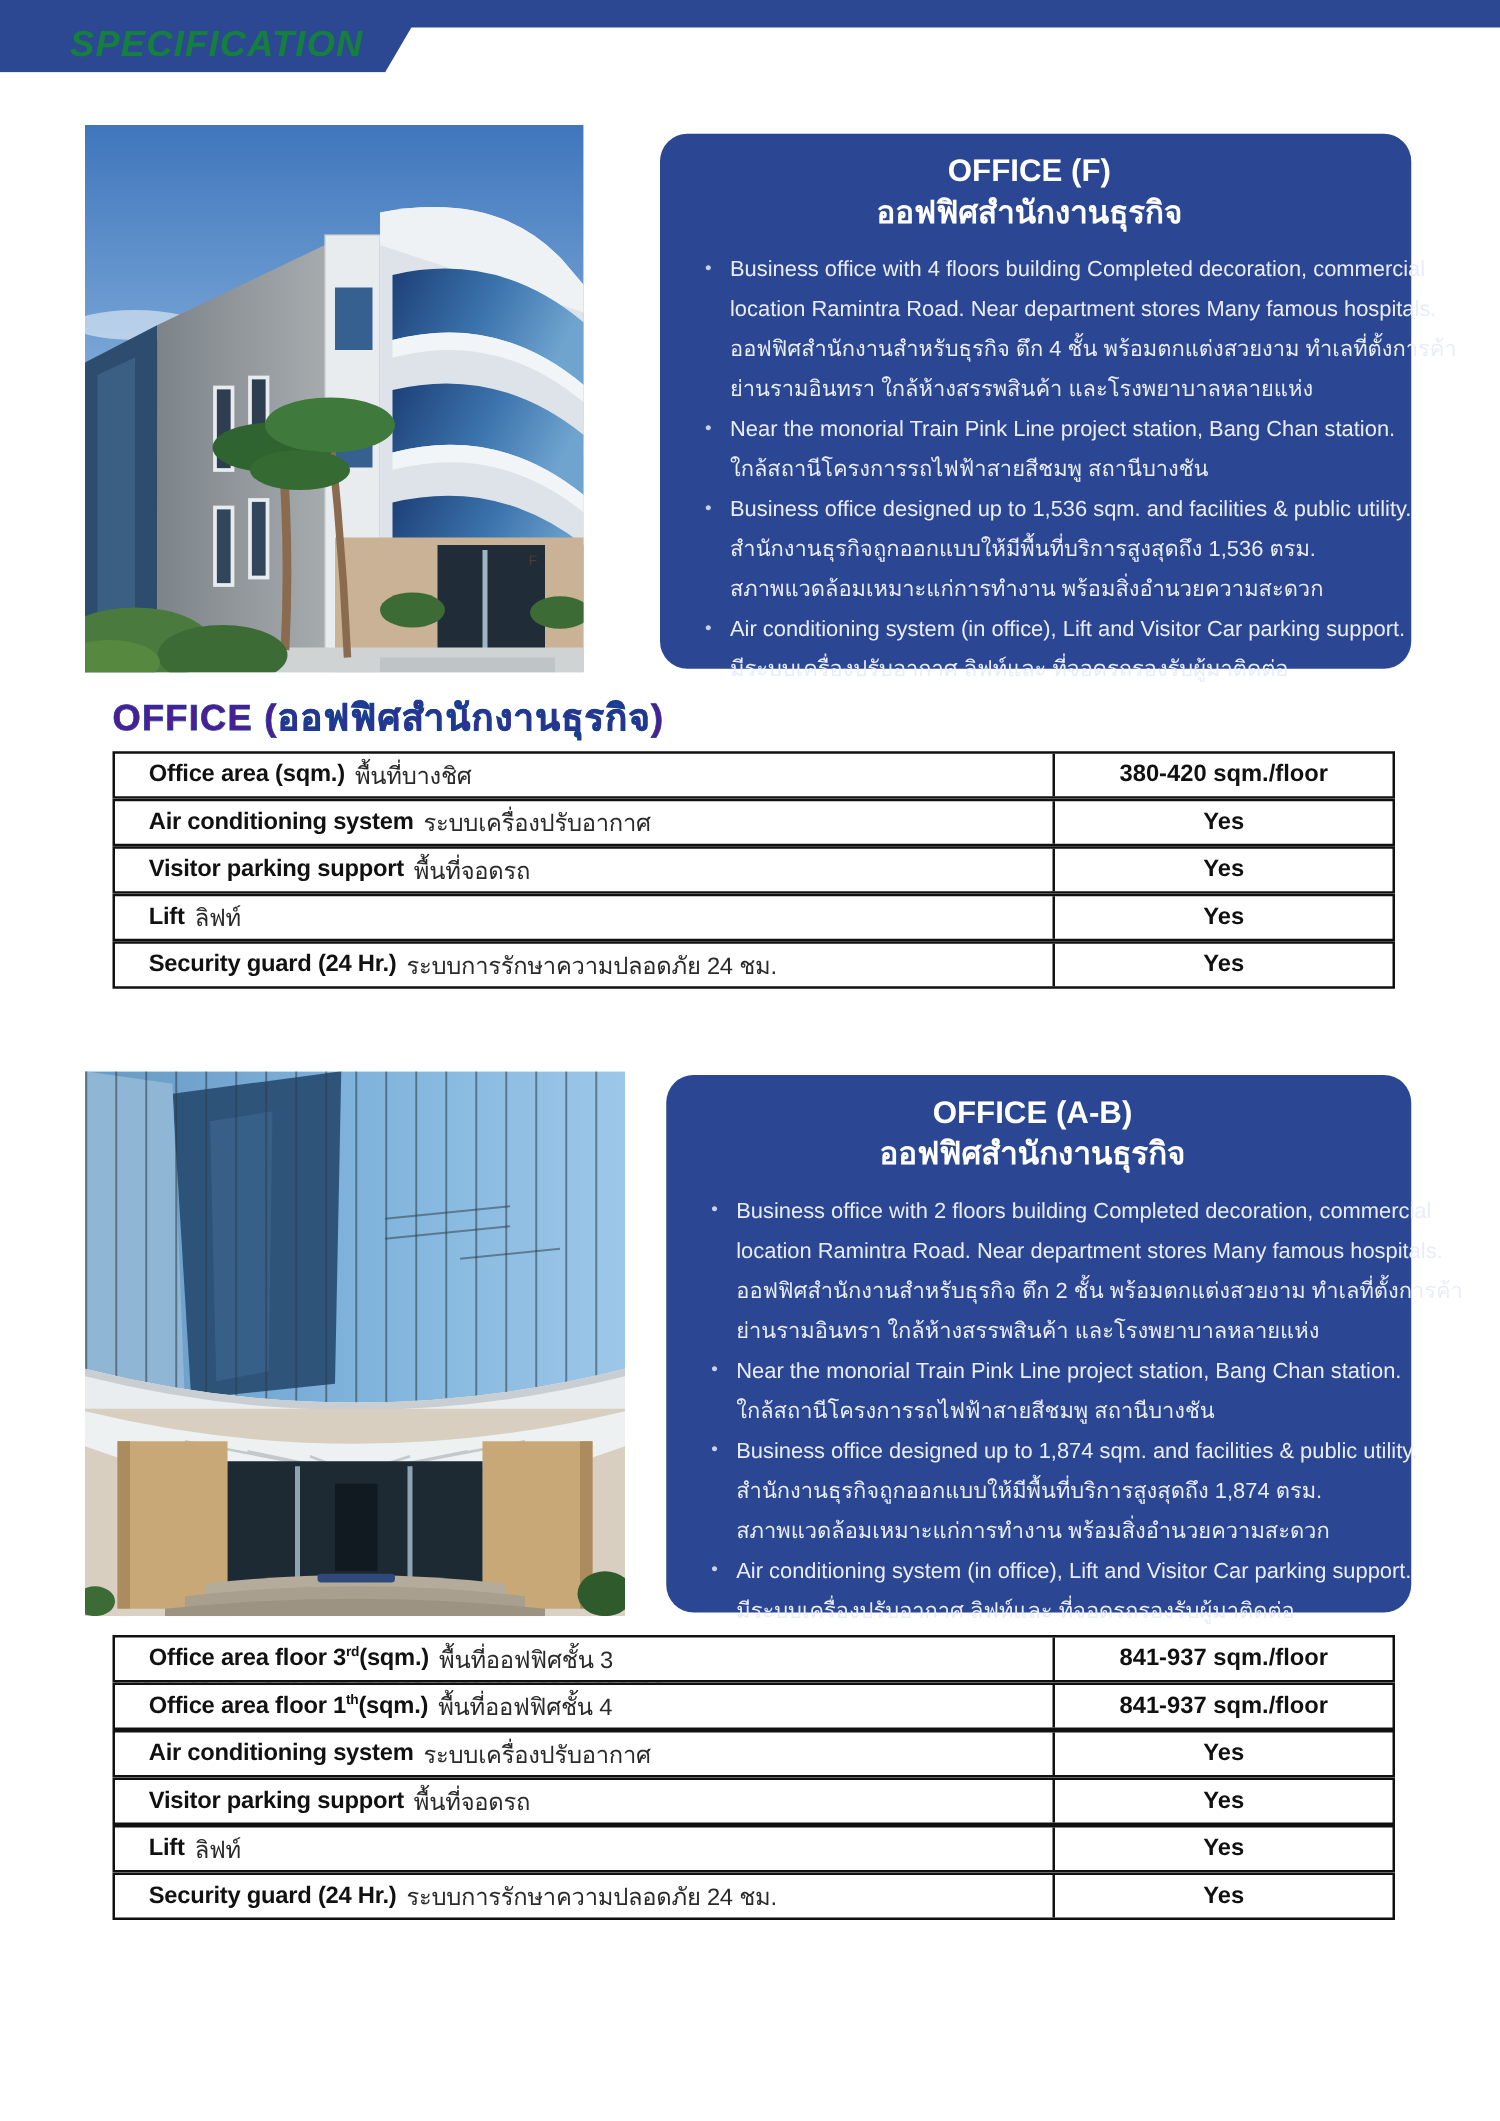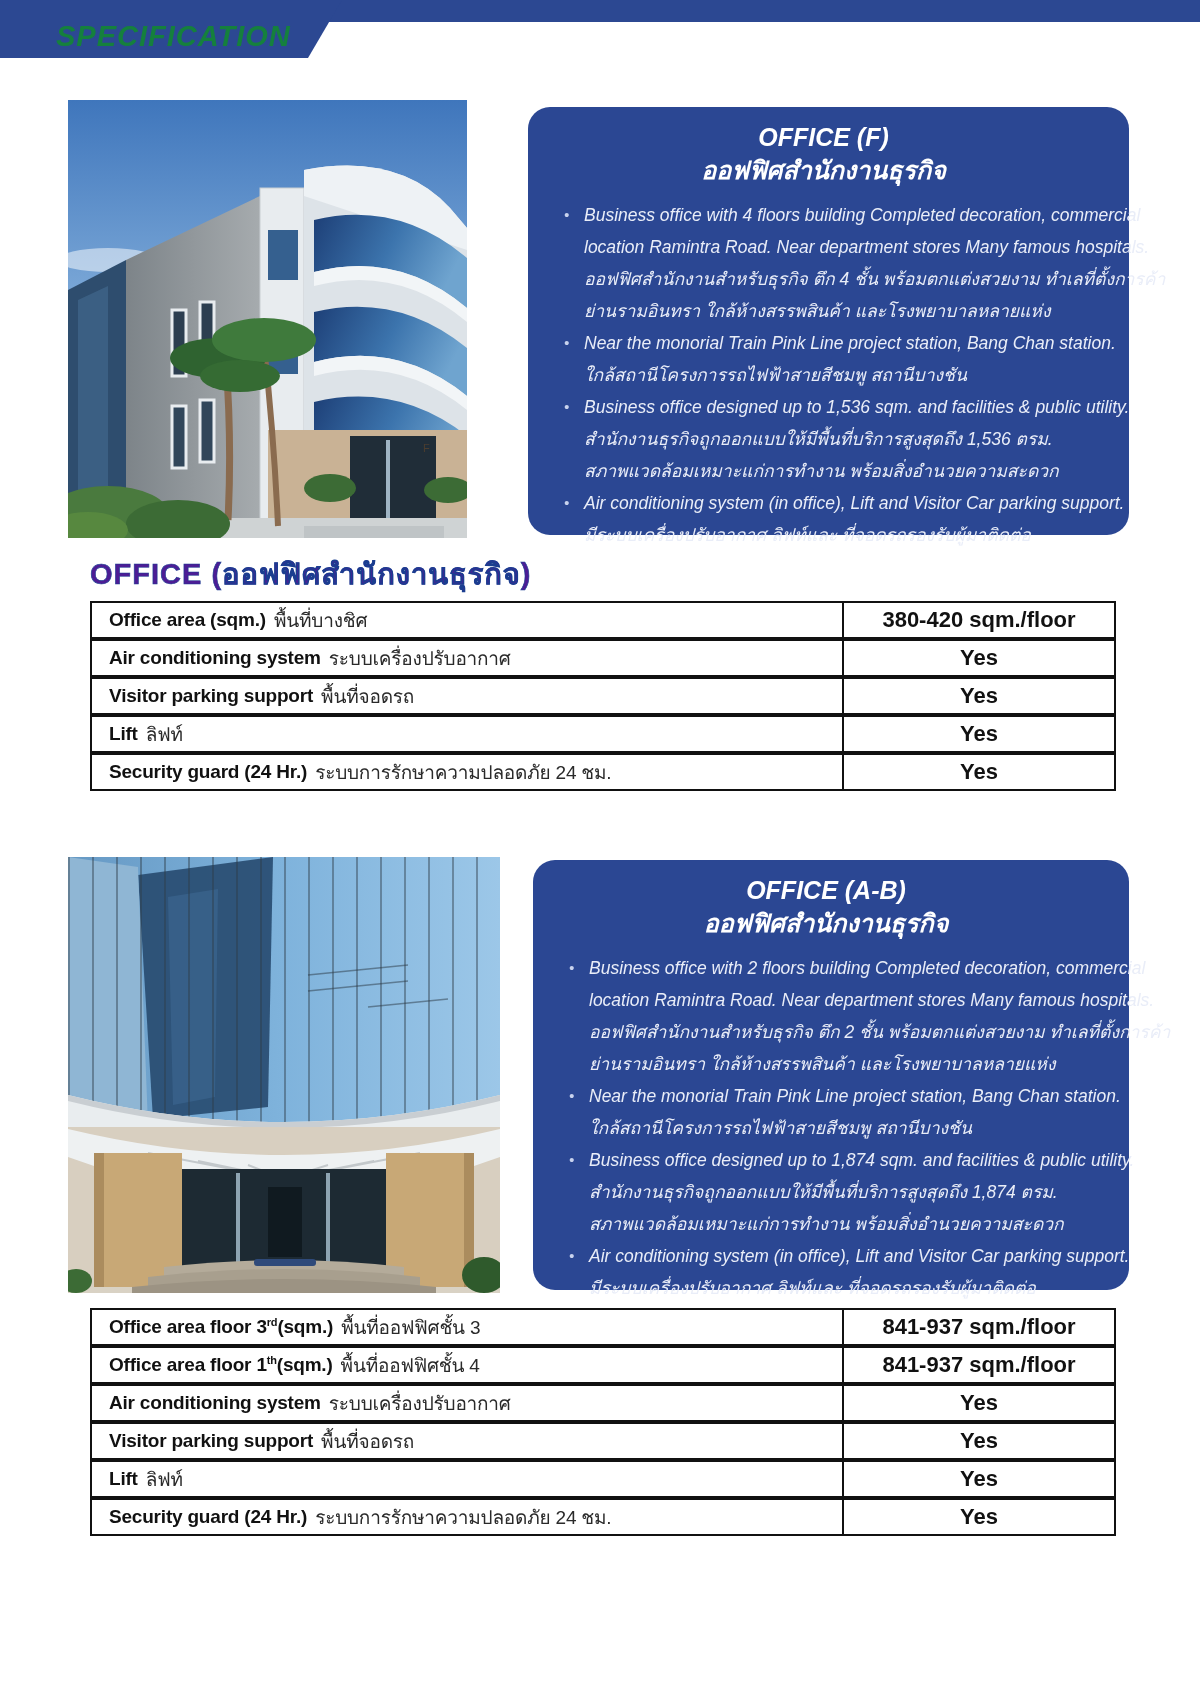--- a/index.html
+++ b/index.html
@@ -18,21 +18,21 @@
     font-size:29px;font-weight:800;font-style:italic;color:#15803d;letter-spacing:1px;
   }
   
   .photo{position:absolute;overflow:hidden;}
   .photo svg{display:block;width:100%;height:100%;}
   #photo1{left:68px;top:100px;width:399px;height:438px;}
   #photo2{left:68px;top:857px;width:432px;height:436px;}
   
   .panel{
     position:absolute;background:#2b4793;border-radius:22px;color:#e9edf8;
-    box-sizing:border-box;padding:14px 40px 0 30px;font-style:italic;
+    box-sizing:border-box;padding:14px 40px 0 30px;
   }
   #panel1{left:528px;top:107px;width:601px;height:428px;}
   #panel2{left:533px;top:860px;width:596px;height:430px;}
   .panel-title,.panel-subtitle{
     margin:0;text-align:center;color:#ffffff;font-weight:700;font-size:25px;line-height:33px;
   }
   .bullets{margin-top:12px;}
   .bullet{position:relative;padding-left:26px;}
   .dot{position:absolute;left:6px;top:0;line-height:32px;font-size:15px;color:#c9d3ee;}
   .bline{line-height:32px;font-size:17.5px;white-space:nowrap;}
@@ -46,29 +46,29 @@
   #heading2{top:1320px;}
   
   .spec-table{position:absolute;left:90px;width:1026px;}
   #table1{top:601px;}
   #table2{top:1308px;}
   .trow{
     display:flex;align-items:stretch;border:2px solid #111111;height:38px;box-sizing:border-box;
     background:#ffffff;
   }
   .tcell-label{
-    flex:1;display:flex;align-items:center;padding-left:17px;
+    flex:1;display:flex;align-items:center;padding-left:27px;
     font-size:19px;color:#111111;letter-spacing:-0.2px;white-space:nowrap;
   }
   .tcell-label .en{font-weight:700;}
   .tcell-label sup{font-weight:700;font-size:11px;line-height:0;position:relative;top:-5px;}
   .tcell-label .th{font-weight:400;color:#2a2a2a;margin-left:8px;}
   .tcell-value{
     width:270px;border-left:2px solid #111111;display:flex;align-items:center;justify-content:center;
-    font-size:22px;font-weight:700;color:#111111;
+    font-size:19px;font-weight:700;color:#111111;
   }
 </style>
 </head>
 <body>
 
 <div class="page">
 
   <div class="hdr-strip"></div>
   <div class="hdr-banner"></div>
   <h1 class="hdr-title">SPECIFICATION</h1>

